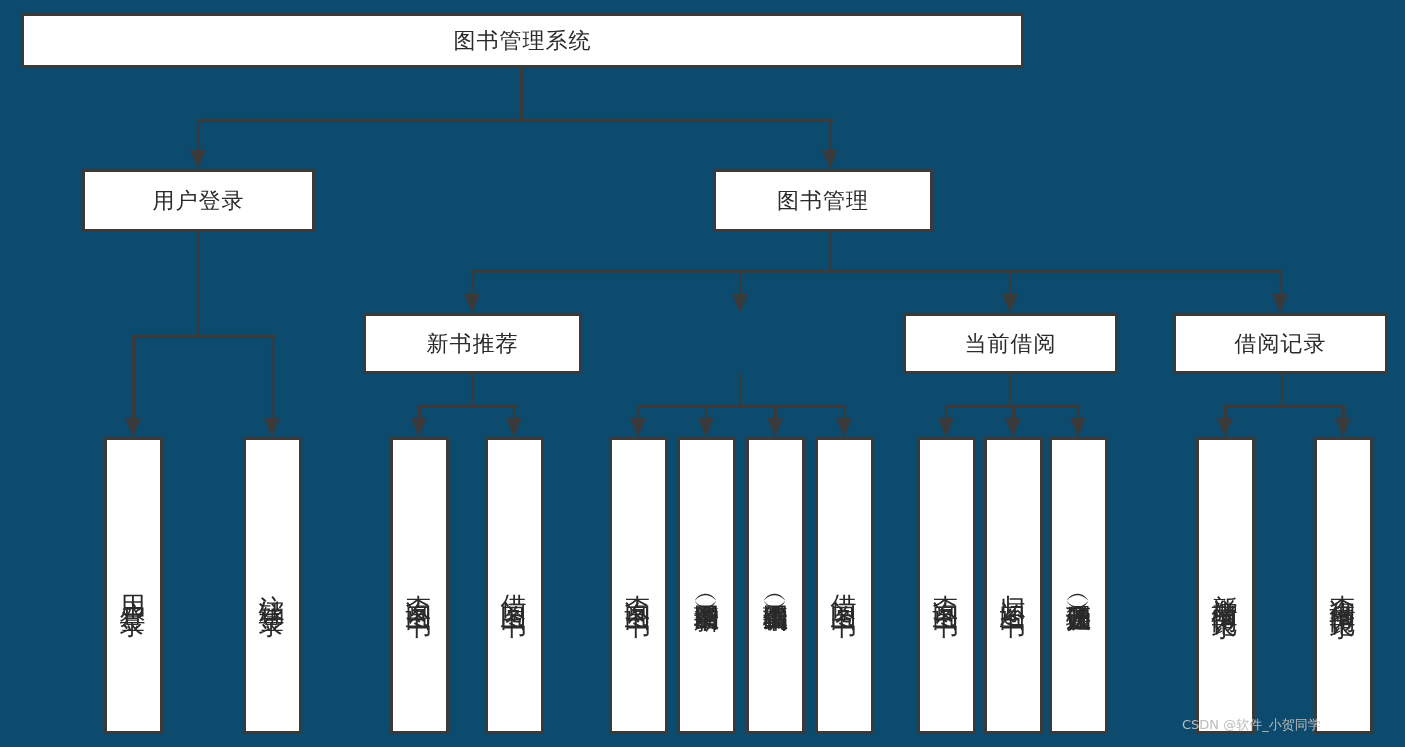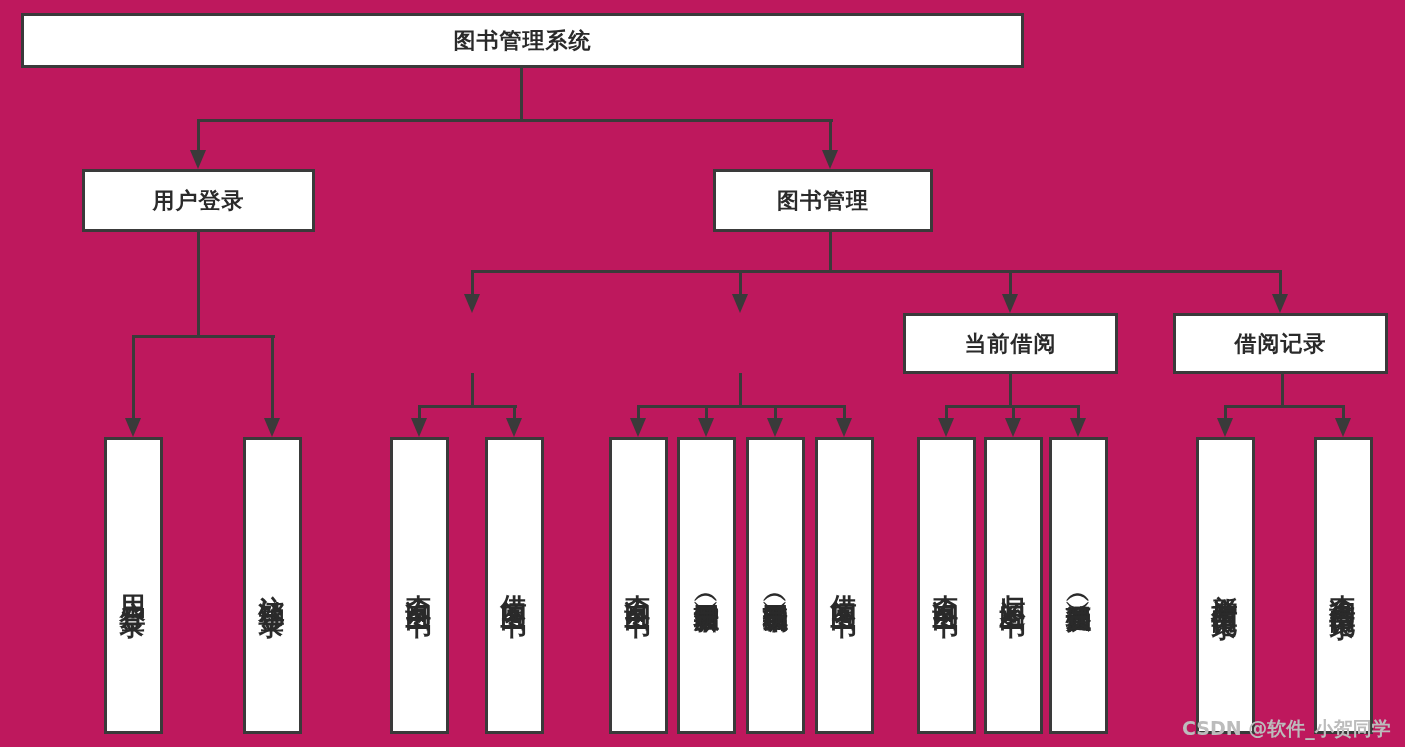--- a/index.html
+++ b/index.html
@@ -1,23 +1,22 @@
 <!DOCTYPE html>
 <html><head>
 <meta charset="utf-8">
 <style>
   html,body{margin:0;padding:0;background:#ffffff;}
   #stage{
     position:relative;
     width:1405px;height:747px;
-    background:#be185d;
+    background:#0c4a6e;
     font-family:"DejaVu Sans","Liberation Sans",sans-serif;
     color:#2a2a2a;
     overflow:hidden;
-    font-weight:bold;
   }
   .box{
     position:absolute;
     box-sizing:border-box;
     border:3px solid #3a3a3a;
     background:#ffffff;
     display:flex;align-items:center;justify-content:center;
     font-size:22px;
     letter-spacing:1px;
     z-index:2;
@@ -46,21 +45,21 @@
   .ah{
     position:absolute;z-index:1;
     width:0;height:0;
     border-left:8px solid transparent;
     border-right:8px solid transparent;
     border-top:19px solid #3a3a3a;
   }
   .watermark{
     position:absolute;
     left:1182px;top:716px;
-    font-size:19px;
+    font-size:13px;
     color:#bcbcbc;
     z-index:5;
     white-space:nowrap;
   }
 </style>
 </head>
 <body>
 
 <div id="stage">
 
@@ -93,20 +92,23 @@
   <div class="hl" style="left:471px;top:270px;width:811px;"></div>
   <div class="vl" style="left:471px;top:270px;height:26px;"></div>
   <div class="ah" style="left:464px;top:294px;"></div>
   <div class="vl" style="left:739px;top:270px;height:26px;"></div>
   <div class="ah" style="left:732px;top:294px;"></div>
   <div class="vl" style="left:1009px;top:270px;height:26px;"></div>
   <div class="ah" style="left:1002px;top:294px;"></div>
   <div class="vl" style="left:1279px;top:270px;height:26px;"></div>
   <div class="ah" style="left:1272px;top:294px;"></div>
 
+  <div class="box" style="left:363px;top:313px;width:219px;height:61px;">
+    <span>新书推荐</span>
+  </div>
   <div class="box" style="left:903px;top:313px;width:215px;height:61px;">
     <span>当前借阅</span>
   </div>
   <div class="box" style="left:1173px;top:313px;width:215px;height:61px;">
     <span>借阅记录</span>
   </div>
 
   <div class="vl" style="left:471px;top:373px;height:34px;"></div>
   <div class="hl" style="left:418px;top:405px;width:99px;"></div>
   <div class="vl" style="left:418px;top:405px;height:15px;"></div>

